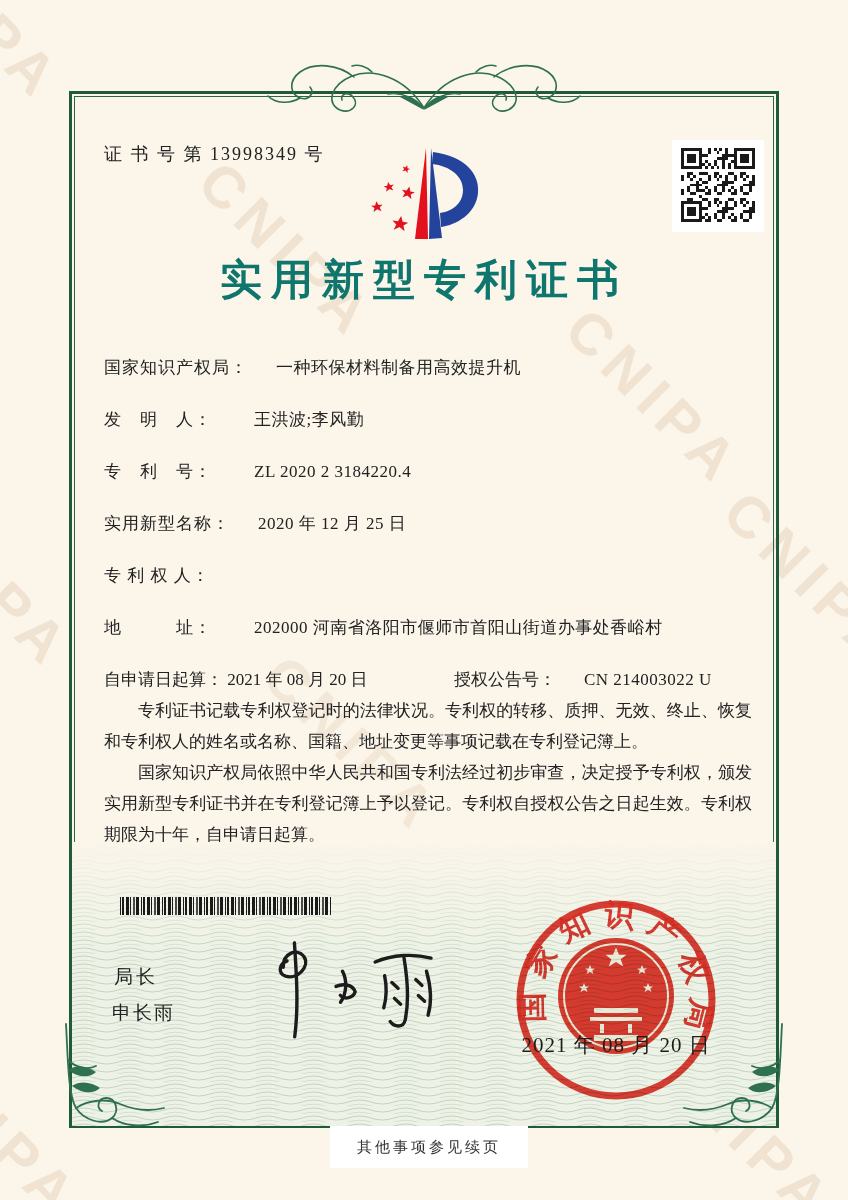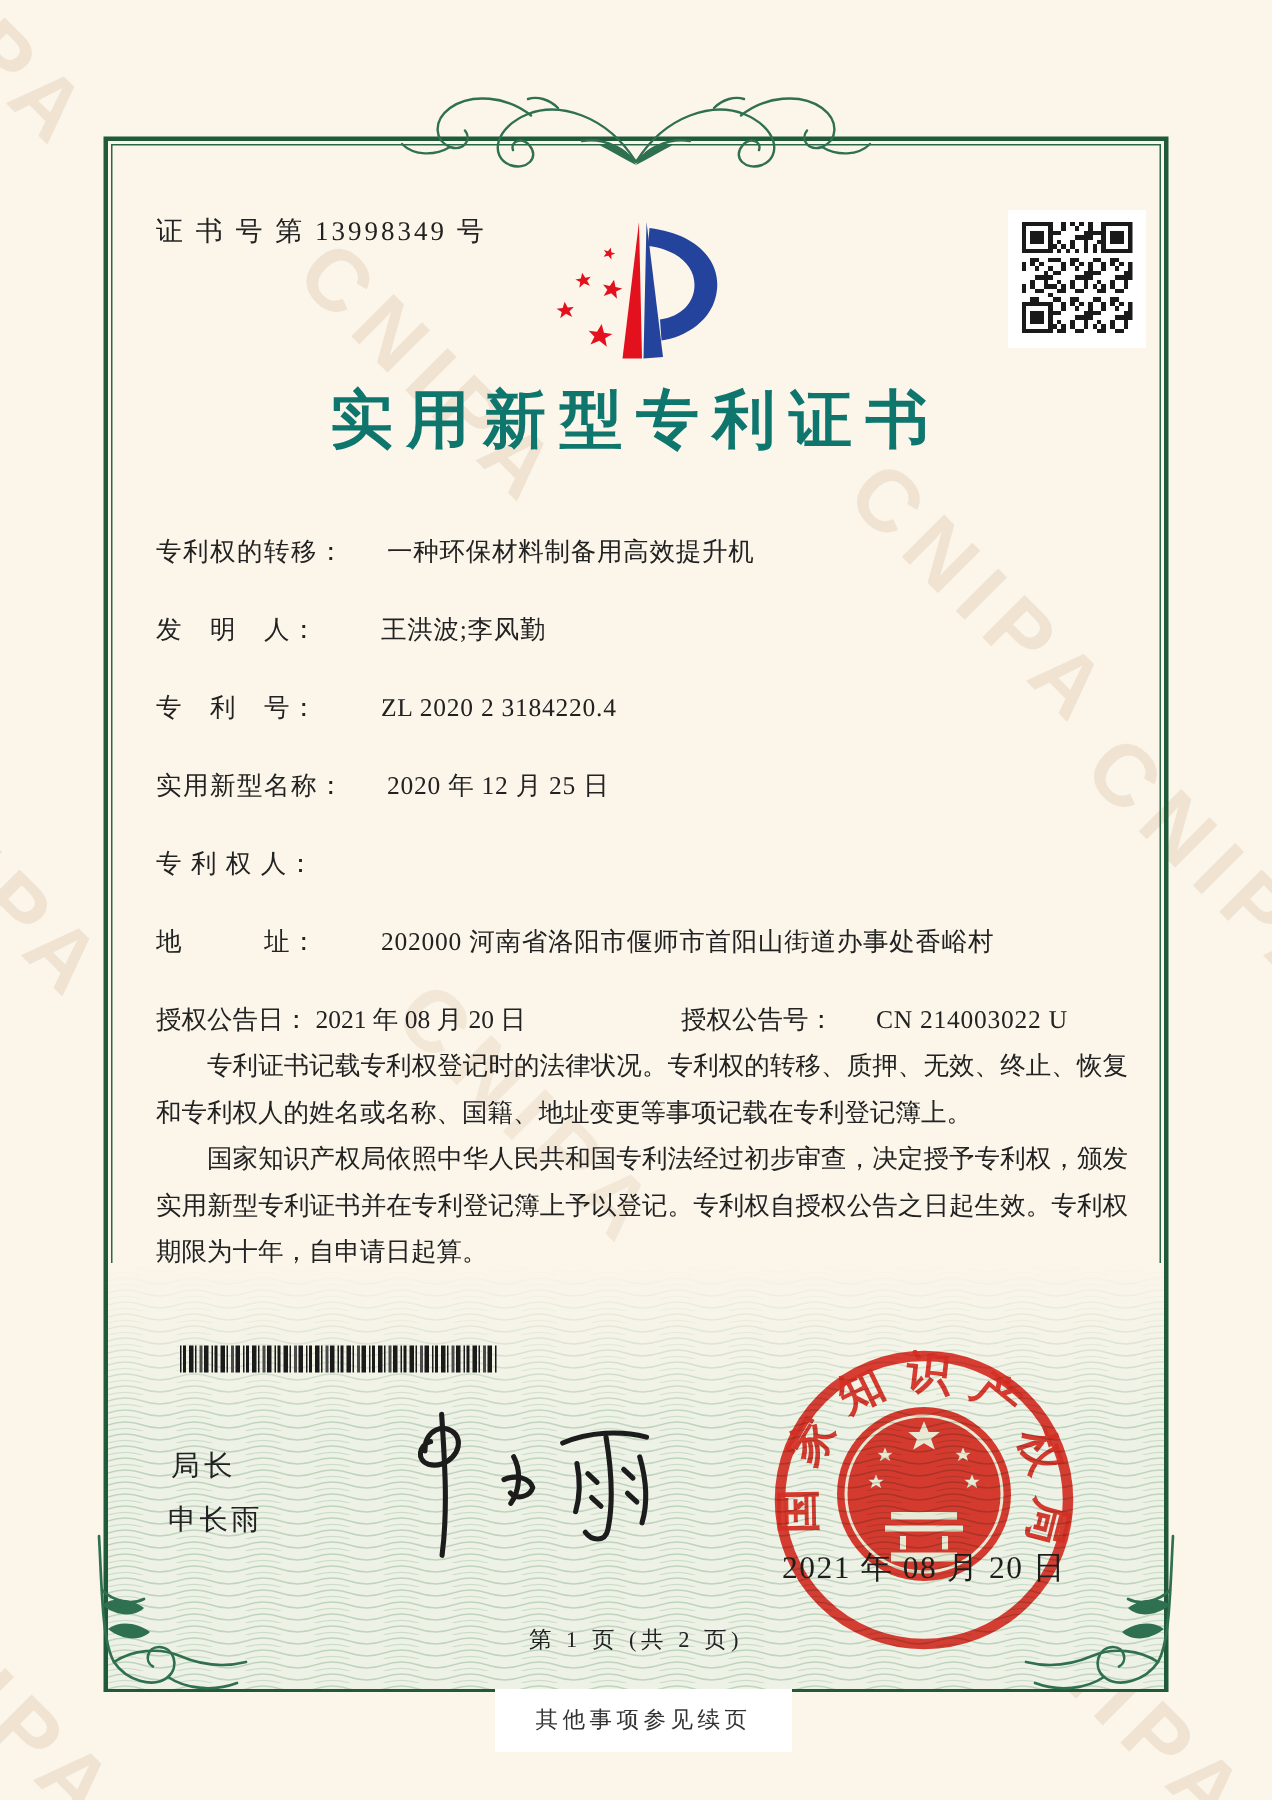--- a/index.html
+++ b/index.html
@@ -438,21 +438,21 @@
           <rect x="18" y="24" width="1" height="1" fill="#1a1a1a"></rect>
           <rect x="21" y="24" width="1" height="1" fill="#1a1a1a"></rect>
           <rect x="22" y="24" width="1" height="1" fill="#1a1a1a"></rect>
         </svg></div>
   </div>
 
   <div class="title">实用新型专利证书</div>
 
   <div class="fields">
     <div class="frow">
-      <span class="flabel">专利权的转移：</span>
+      <span class="flabel">国家知识产权局：</span>
       <span class="fvalue">一种环保材料制备用高效提升机</span>
     </div>
     <div class="frow">
       <span class="flabel">发　明　人：</span>
       <span class="fvalue">王洪波;李风勤</span>
     </div>
     <div class="frow">
       <span class="flabel">专　利　号：</span>
       <span class="fvalue">ZL 2020 2 3184220.4</span>
     </div>
@@ -462,21 +462,21 @@
     </div>
     <div class="frow">
       <span class="flabel">专 利 权 人：</span>
     </div>
     <div class="frow">
       <span class="flabel">地　　　址：</span>
       <span class="fvalue">202000  河南省洛阳市偃师市首阳山街道办事处香峪村</span>
     </div>
     <div class="frow">
       <span class="gpair1">
-        <span>授权公告日：</span>
+        <span>自申请日起算：</span>
         <span>2021 年 08 月 20 日</span>
       </span>
       <span>授权公告号：</span>
       <span class="fvalue">CN 214003022 U</span>
     </div>
   </div>
 
   <div class="body-text">
     <p>专利证书记载专利权登记时的法律状况。专利权的转移、质押、无效、终止、恢复和专利权人的姓名或名称、国籍、地址变更等事项记载在专利登记簿上。</p>
     <p>国家知识产权局依照中华人民共和国专利法经过初步审查，决定授予专利权，颁发实用新型专利证书并在专利登记簿上予以登记。专利权自授权公告之日起生效。专利权期限为十年，自申请日起算。</p>
@@ -581,17 +581,16 @@
       <use href="#st" transform="translate(143,88) scale(0.5)" fill="#fbf5ea"></use>
       <rect x="89" y="108" width="44" height="5" fill="#fbf5ea"></rect>
       <rect x="85" y="117" width="52" height="4" fill="#fbf5ea"></rect>
       <rect x="95" y="124" width="4" height="9" fill="#fbf5ea"></rect>
       <rect x="123" y="124" width="4" height="9" fill="#fbf5ea"></rect>
       <rect x="89" y="135" width="44" height="6" fill="#fbf5ea"></rect>
     </g>
     <text x="111" y="152" text-anchor="middle" font-size="21" fill="#141414" font-family="'Liberation Serif',serif" letter-spacing="1">2021 年 08 月 20 日</text>
   </svg>
 
-  <div class="page-indicator">第 1 页 (共 2 页)</div>
 
   <div class="continuation">其他事项参见续页</div>
 
 </div>
 
 </body></html>

